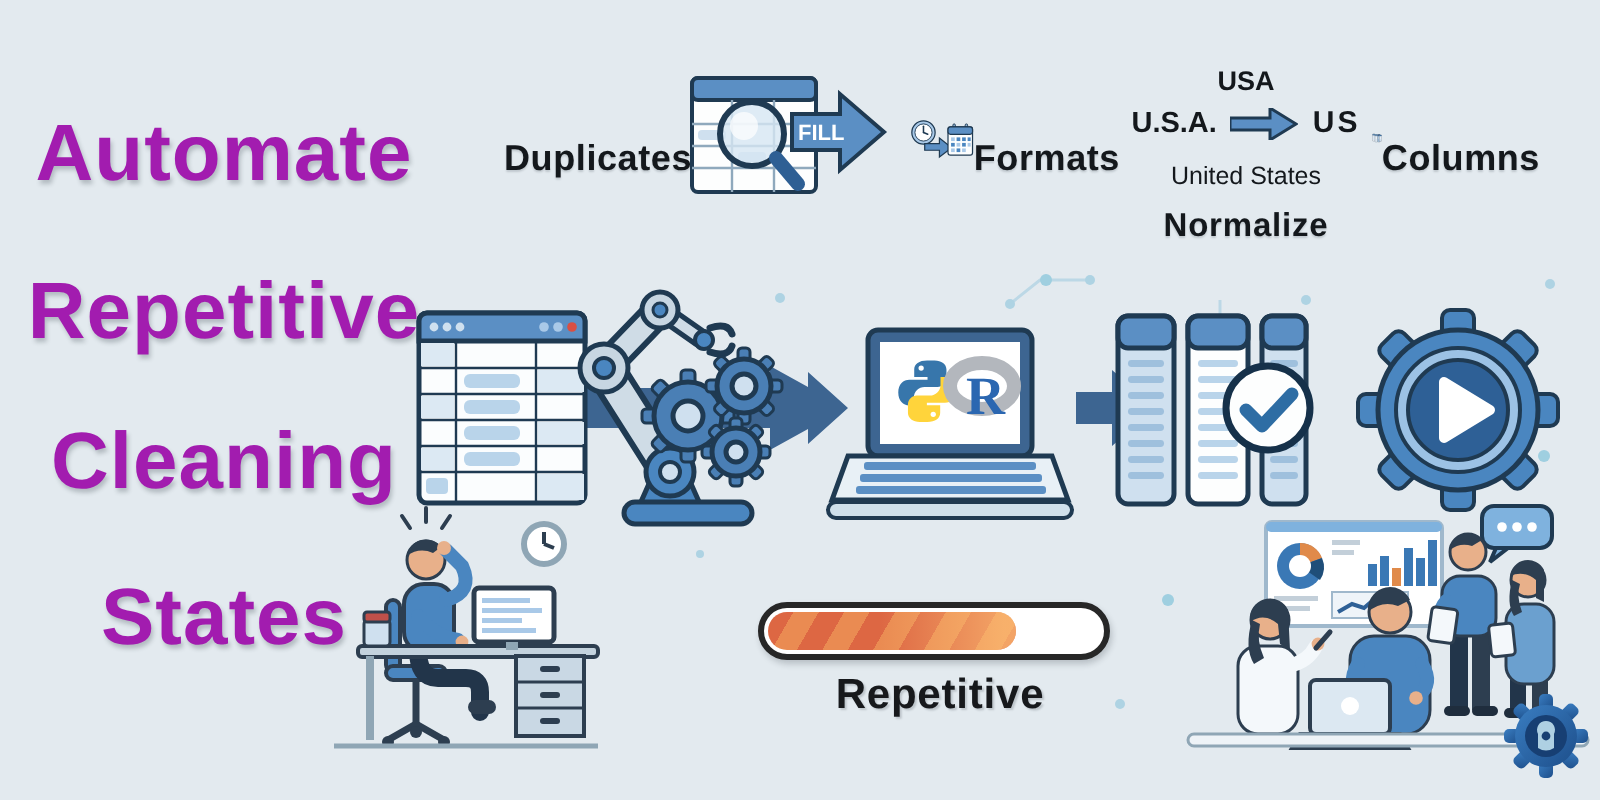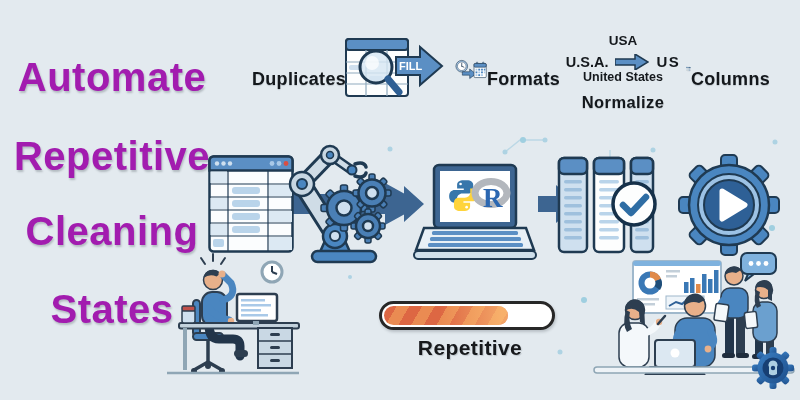--- a/index.html
+++ b/index.html
@@ -21,21 +21,21 @@
   .tlabel{
     margin-top:20px;font-size:18px;font-weight:700;color:#14181c;
     letter-spacing:.3px;white-space:nowrap;text-shadow:0 1px 1px rgba(40,50,60,.18);
   }
   
   .normwrap{position:absolute;left:558px;top:33px;width:130px;text-align:center;color:#14181c;}
   .norm-top{font-size:13.5px;font-weight:700;}
   .norm-mid{display:flex;align-items:center;justify-content:center;gap:7px;margin-top:5px;}
   .norm-left{font-size:14.5px;font-weight:700;}
   .norm-right{font-size:15px;font-weight:700;letter-spacing:1.5px;}
-  .norm-bottom{font-size:12.5px;font-weight:700;margin-top:0;}
+  .norm-bottom{font-size:12.5px;font-weight:400;margin-top:11px;}
   .norm-label{font-size:16.5px;font-weight:700;margin-top:9px;letter-spacing:.4px;text-shadow:0 1px 1px rgba(40,50,60,.18);}
   
   .progress-bar{
     position:absolute;left:379px;top:301px;width:176px;height:29px;
     background:#fff;border:3px solid #272727;border-radius:16px;
     box-shadow:1px 2px 3px rgba(30,40,50,.22);box-sizing:border-box;
   }
   .progress-fill{
     position:absolute;left:2px;top:2px;bottom:2px;width:73%;
     border-radius:11px;overflow:hidden;

